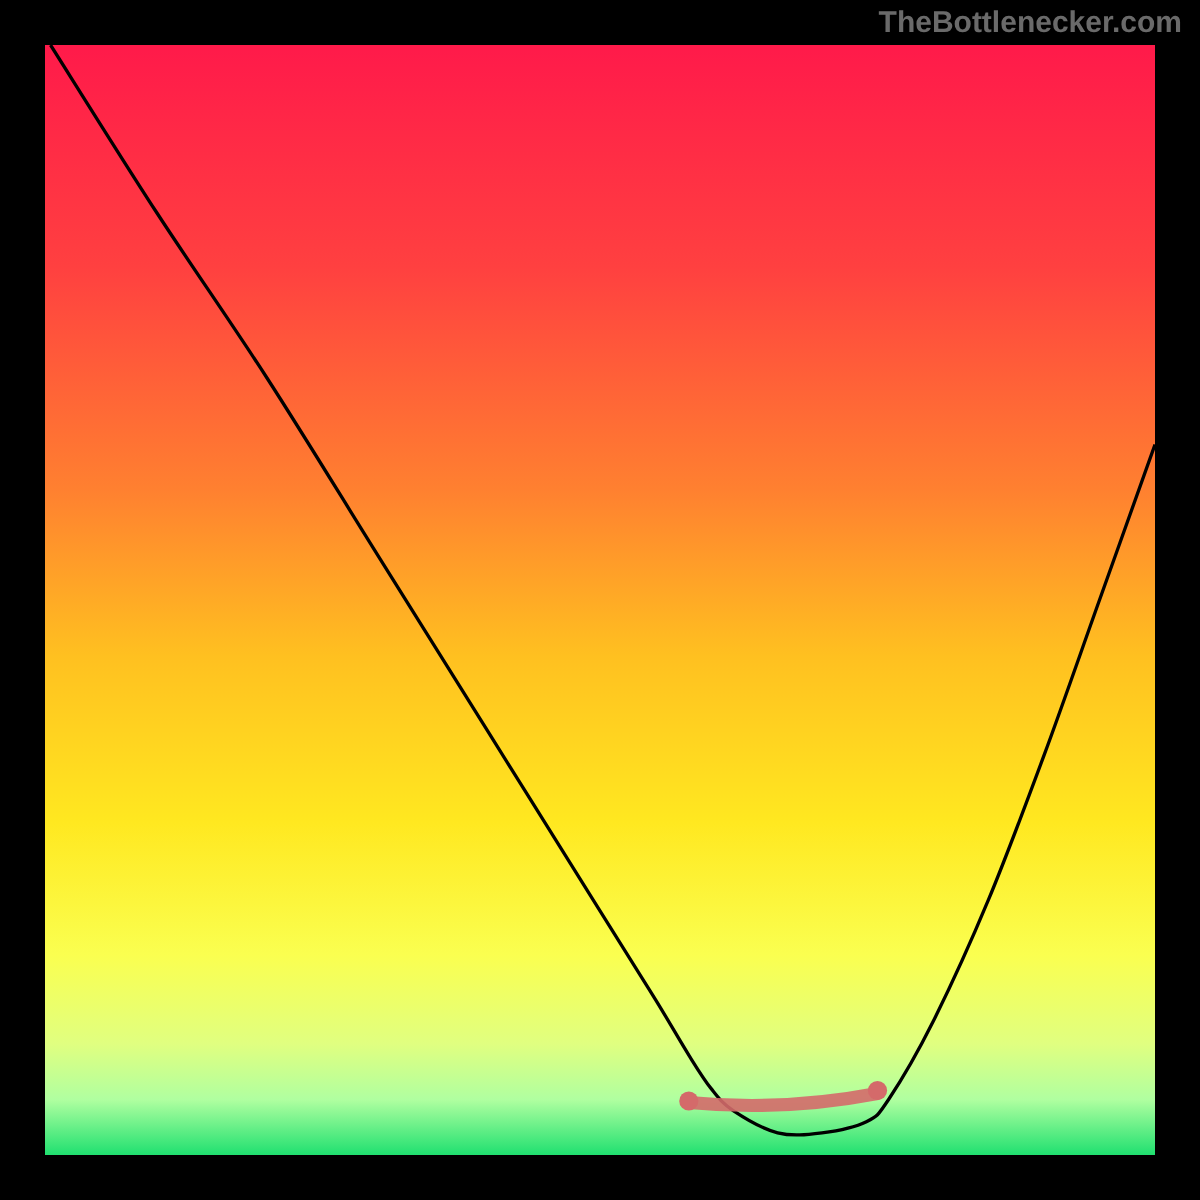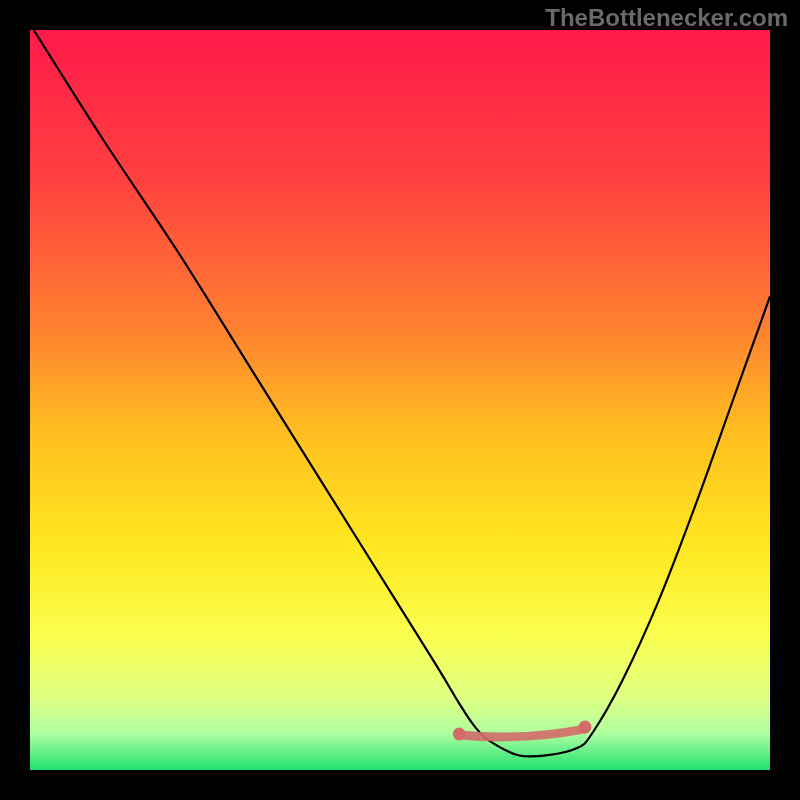--- a/index.html
+++ b/index.html
@@ -9,21 +9,21 @@
     background: #000;
     position: relative;
     font-family: Arial, sans-serif;
     overflow: hidden;
   }
   .watermark {
     position: absolute;
     top: 4px;
     right: 12px;
     color: #6a6a6a;
-    font-size: 24px;
+    font-size: 20px;
     font-weight: bold;
     z-index: 10;
   }
   .plot-area {
     position: absolute;
     left: 30px;
     top: 30px;
     width: 740px;
     height: 740px;
   }

